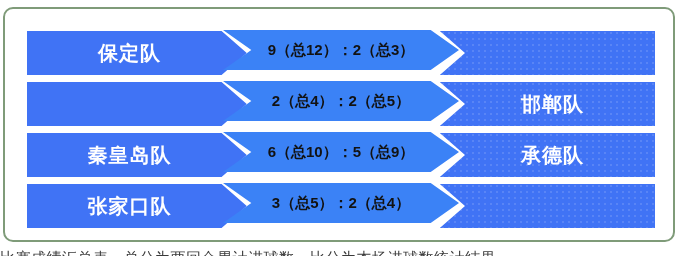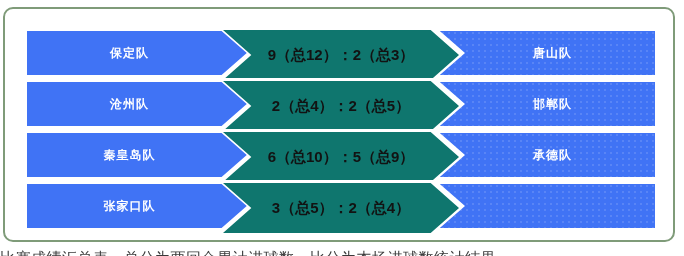--- a/index.html
+++ b/index.html
@@ -76,38 +76,38 @@
     background: #4073f5;
   }
 
   
   .team {
     position: absolute;
     top: 0;
     height: 44px;
     line-height: 44px;
     color: #ffffff;
-    font-size: 12px;
+    font-size: 20px;
     font-weight: bold;
     letter-spacing: 1px;
     text-align: center;
     white-space: nowrap;
   }
   .team-home { left: 0;   width: 205px; }
   .team-away { right: 0;  width: 205px; }
 
   
   .score-chevron {
     position: absolute;
     left: 50%;
     top: -1px;
     transform: translateX(-50%);
     width: 236px;
-    height: 50px;
-    background: #0f766e;
+    height: 40px;
+    background: #3b82f6;
     -webkit-clip-path: polygon(0 0, 88% 0, 100% 50%, 88% 100%, 0 100%, 12% 50%);
     clip-path: polygon(0 0, 88% 0, 100% 50%, 88% 100%, 0 100%, 12% 50%);
     display: flex;
     align-items: center;
     justify-content: center;
   }
   
   .score-chevron-outline {
     position: absolute;
     left: 50%;
@@ -137,27 +137,25 @@
   <div class="rows">
 
     <div class="match-row">
       <div class="row-bar"></div>
       <div class="row-bar-flat"></div>
       <div class="team team-home">保定队</div>
       <div class="score-chevron-outline"></div>
       <div class="score-chevron">
         <span class="score-text">9（总12）：2（总3）</span>
       </div>
-      <div class="team team-away">唐山队</div>
     </div>
 
     <div class="match-row">
       <div class="row-bar"></div>
       <div class="row-bar-flat"></div>
-      <div class="team team-home">沧州队</div>
       <div class="score-chevron-outline"></div>
       <div class="score-chevron">
         <span class="score-text">2（总4）：2（总5）</span>
       </div>
       <div class="team team-away">邯郸队</div>
     </div>
 
     <div class="match-row">
       <div class="row-bar"></div>
       <div class="row-bar-flat"></div>

